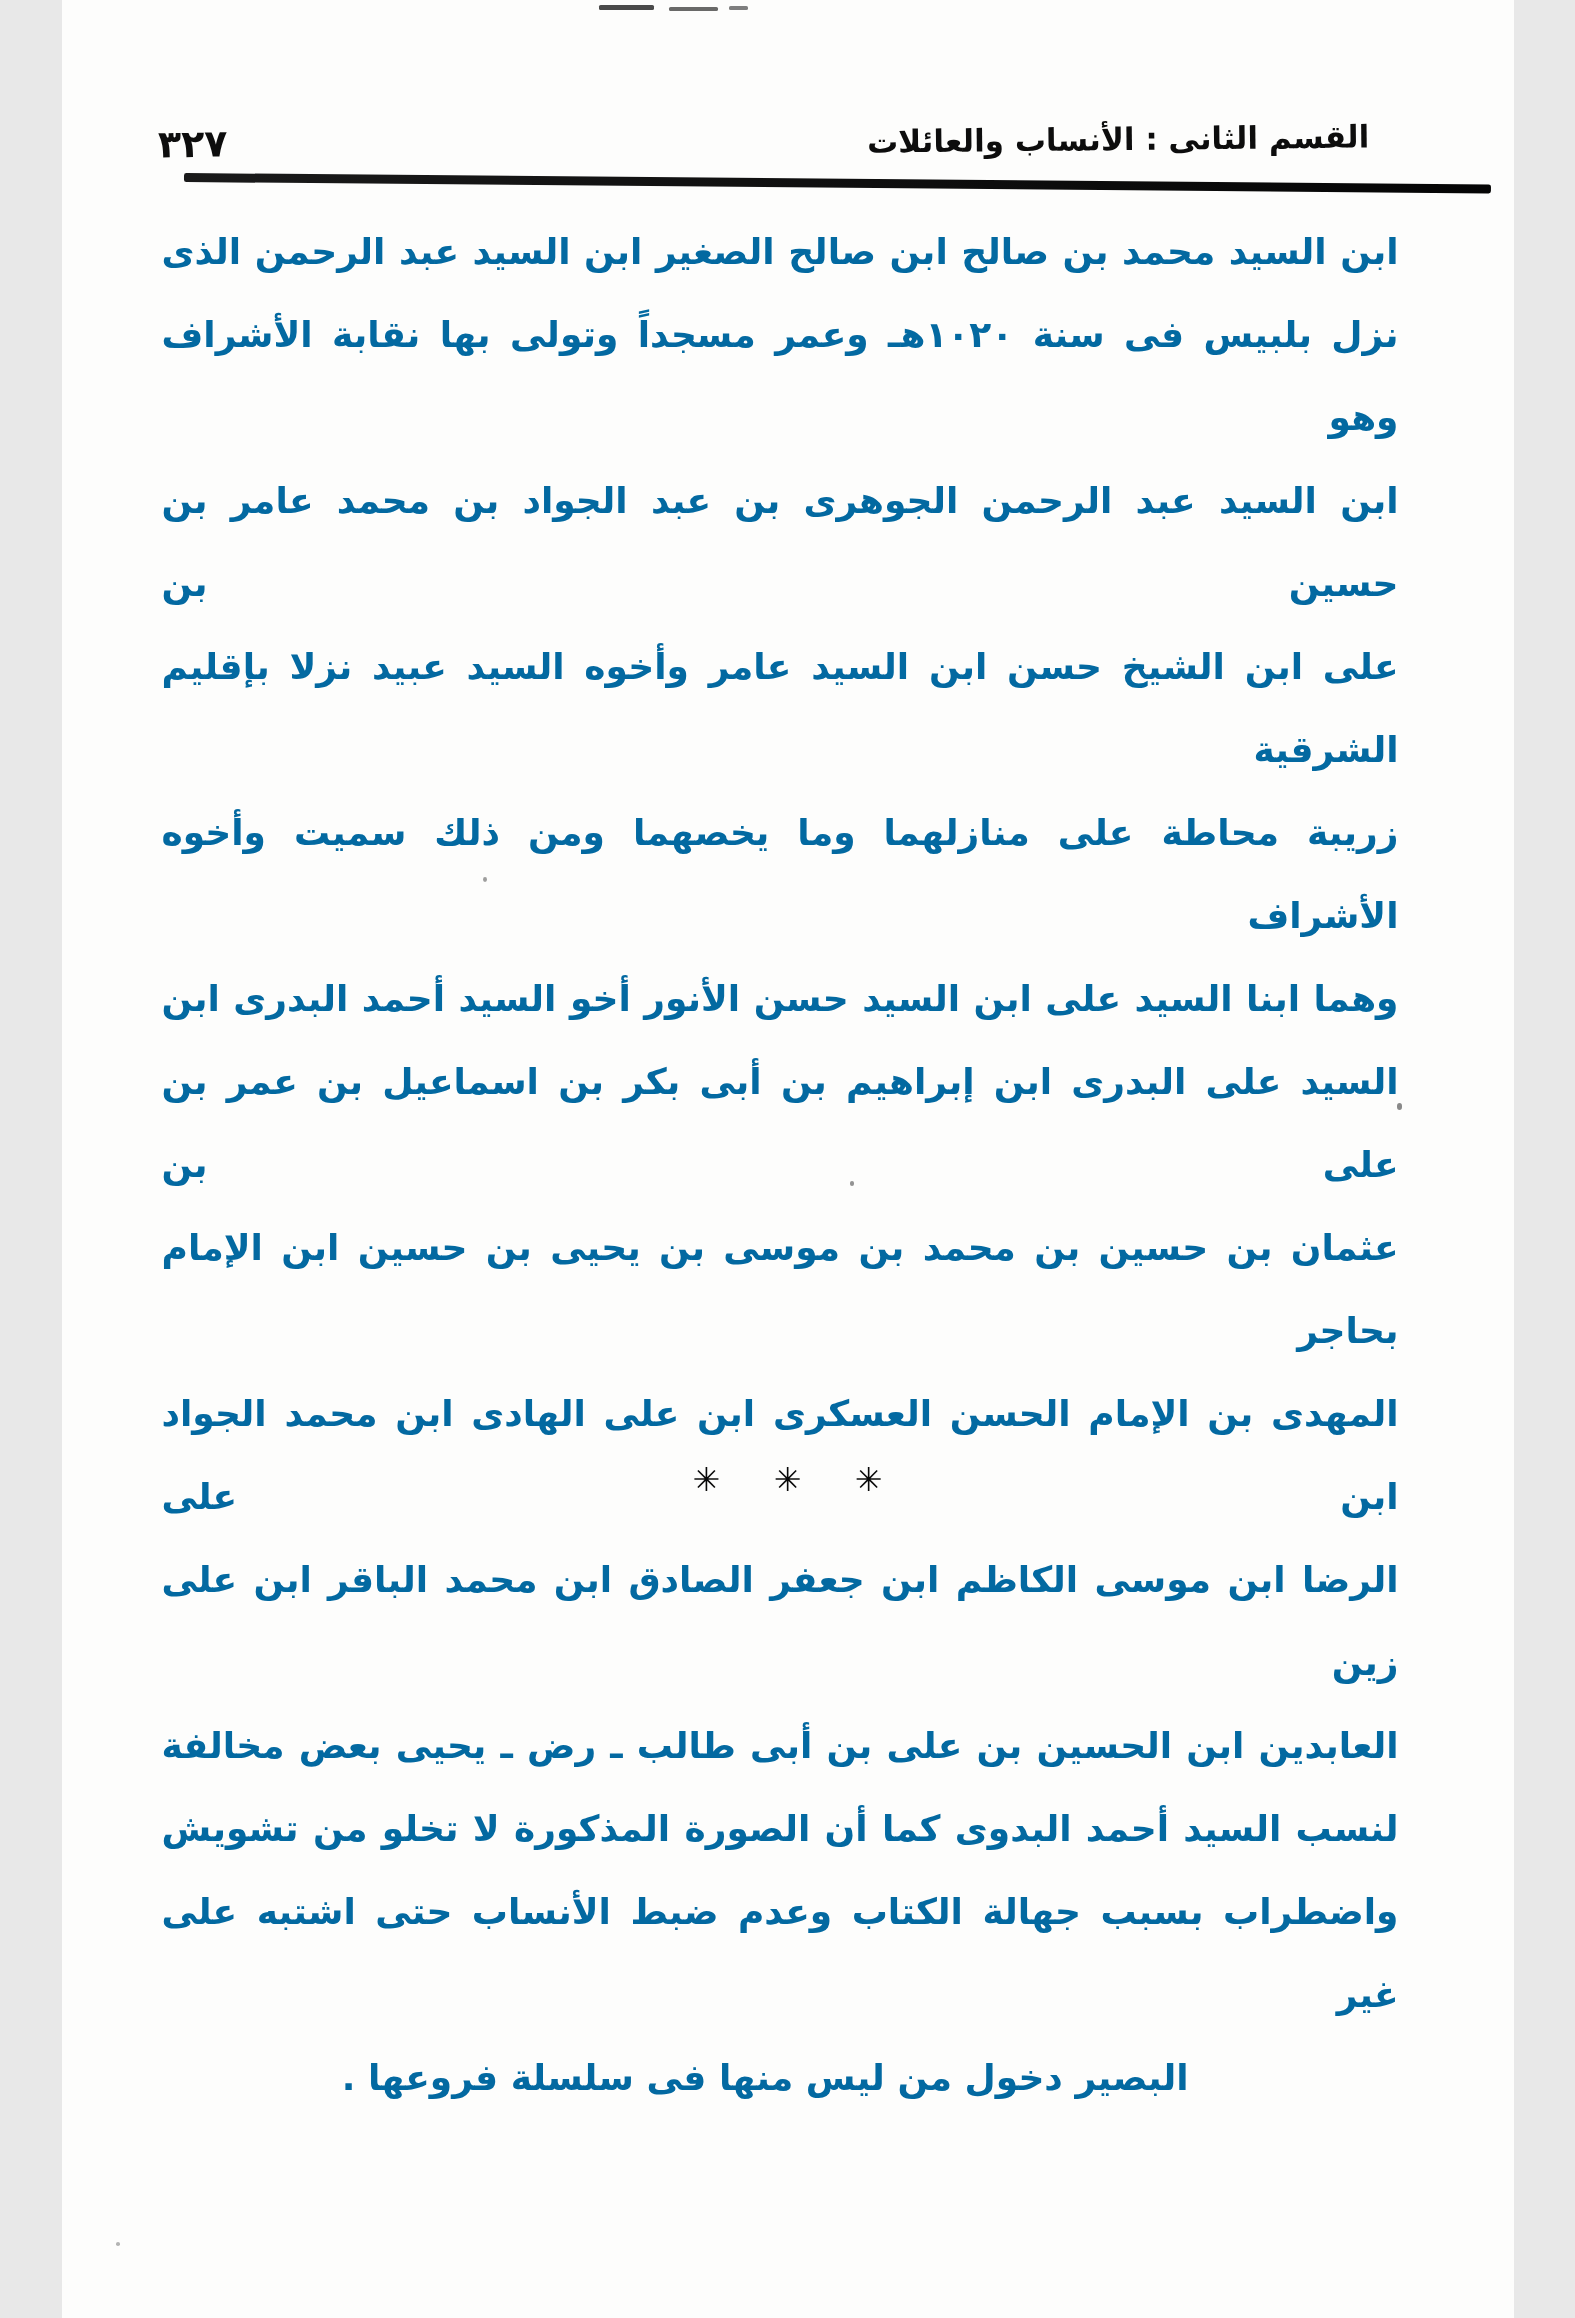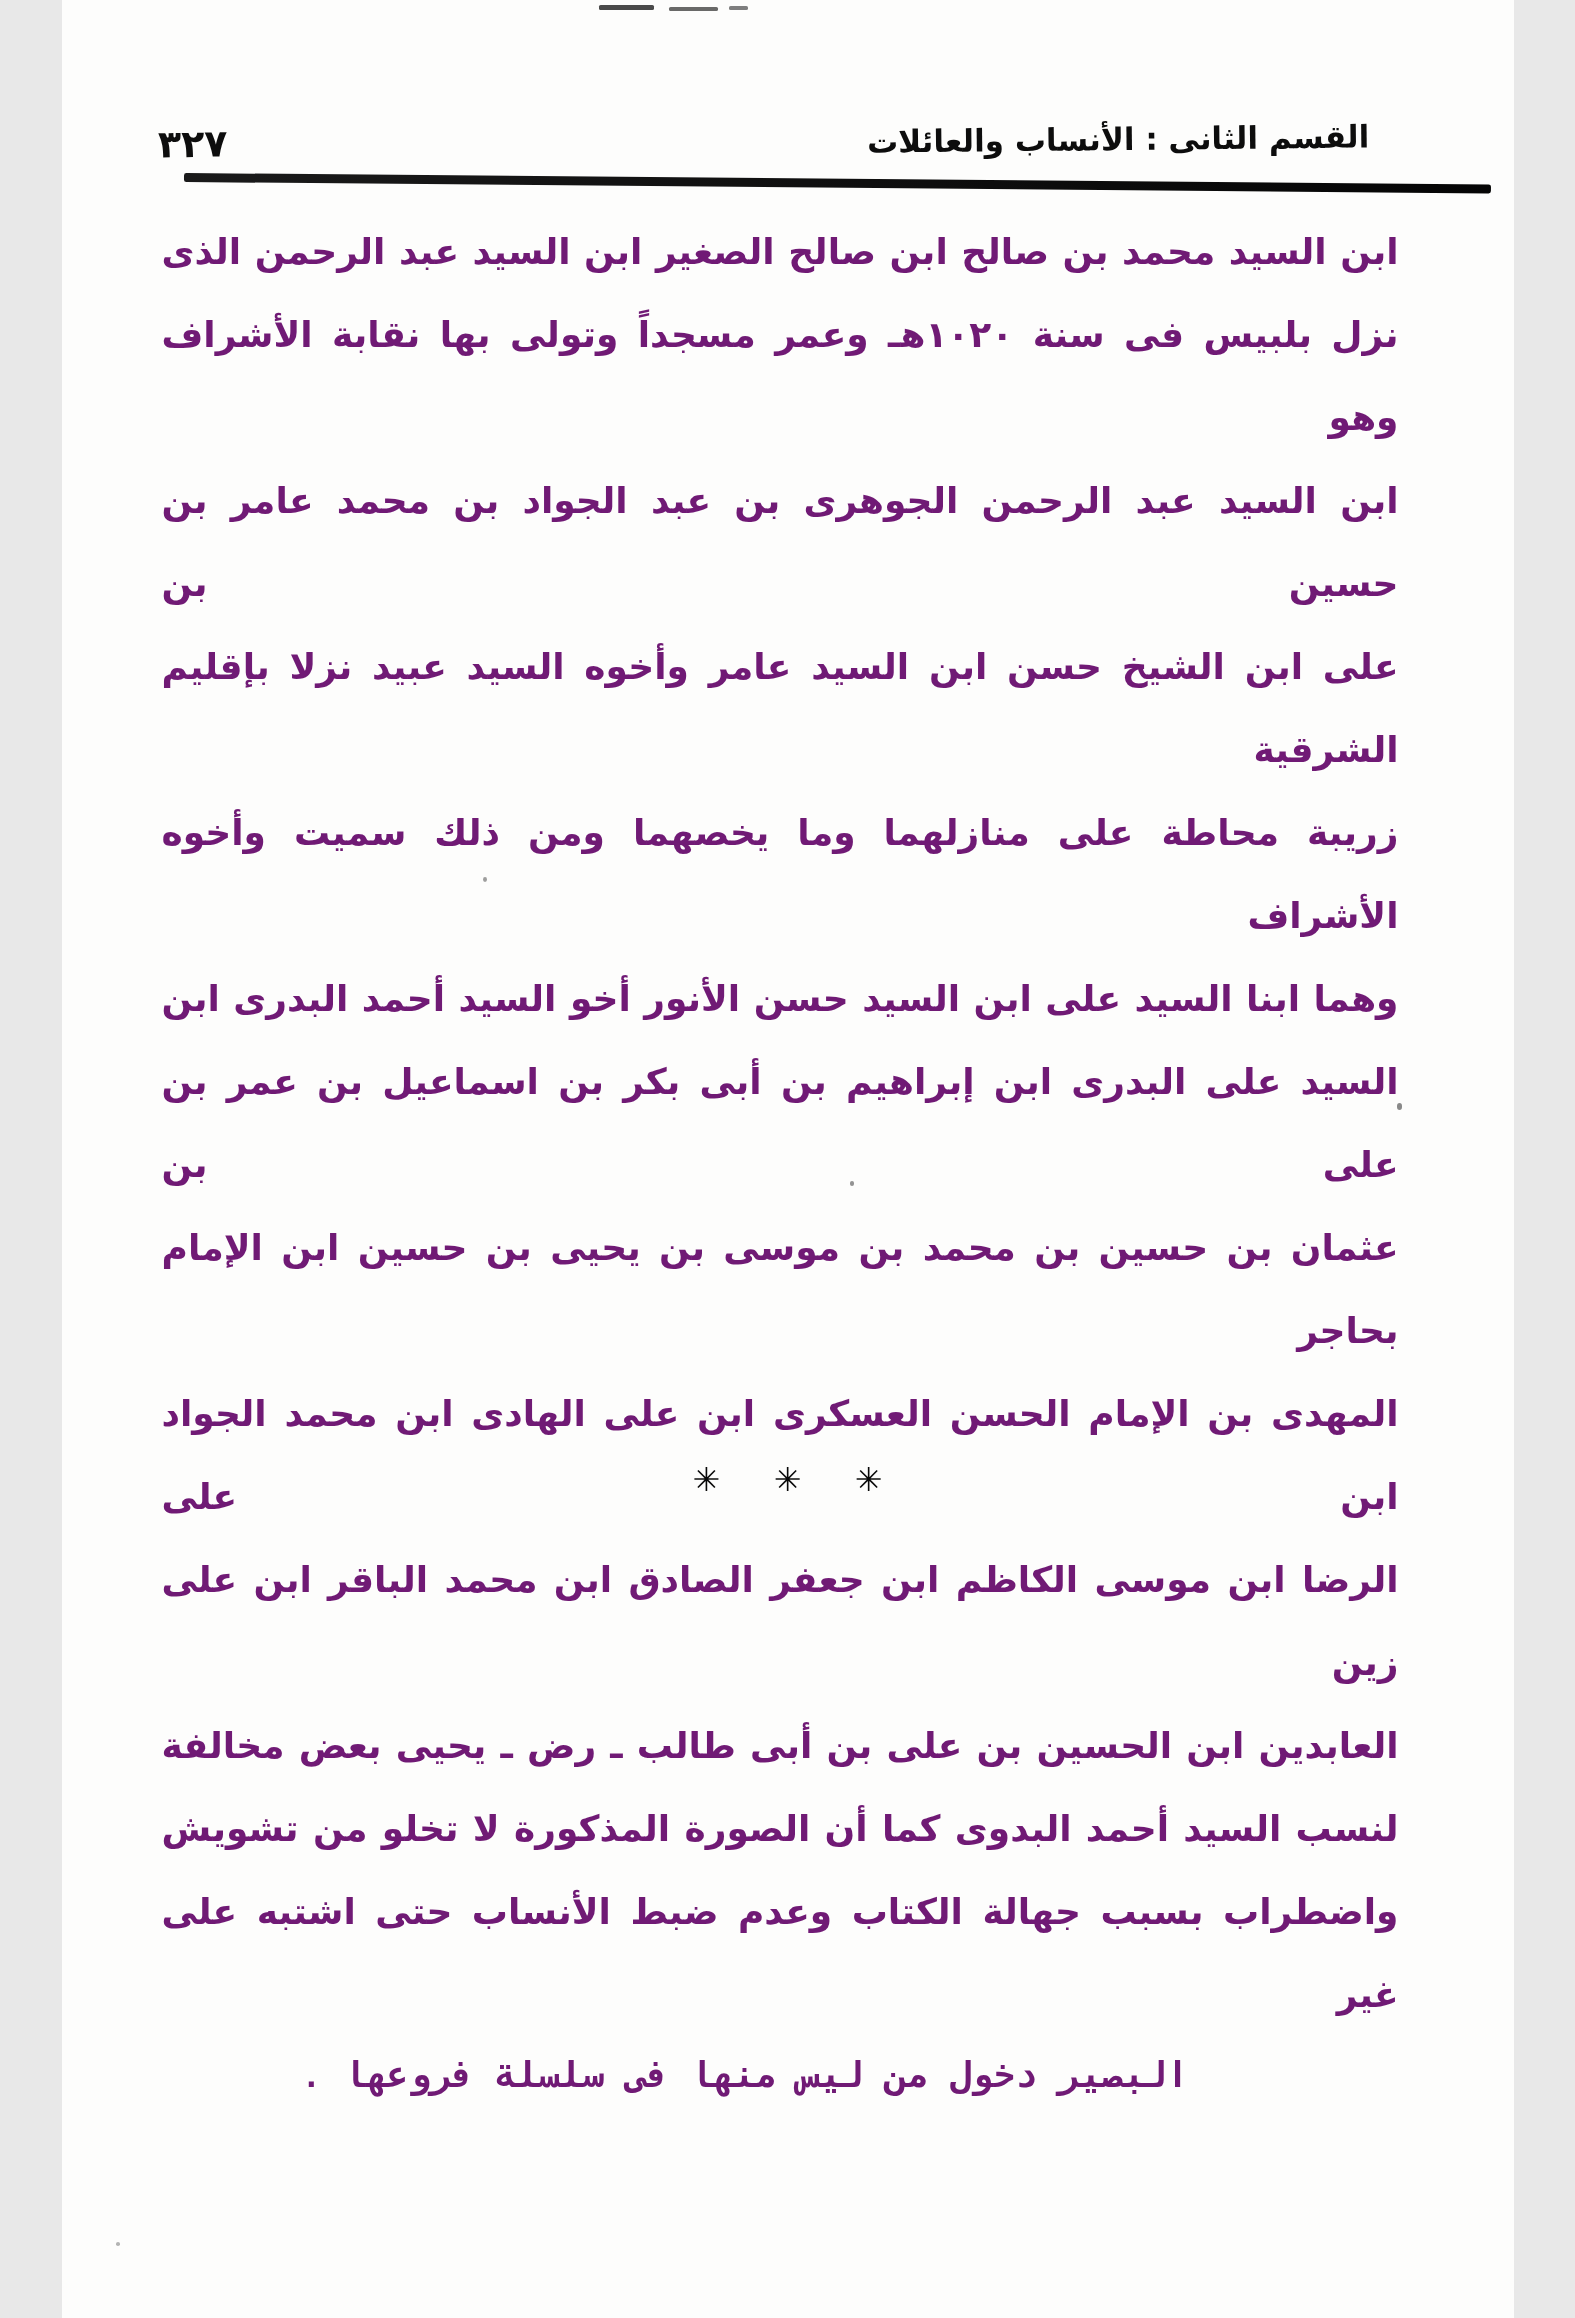--- a/index.html
+++ b/index.html
@@ -50,27 +50,26 @@
     width: 1237px;
     direction: rtl;
   }
   .text-line {
     font-size: 36px;
     font-weight: bold;
     line-height: 83px;
     text-align: justify;
     text-align-last: justify;
     white-space: normal;
-    color: #701a75;
+    color: #0369a1;
   }
   .text-line:last-child {
     text-align: right;
     text-align-last: right;
     text-indent: 210px;
-    font-family: Liberation Mono, monospace;
   }
   .ornament {
     position: absolute;
     top: 1460px;
     left: 0;
     right: 0;
     text-align: center;
     font-size: 33px;
     font-weight: bold;
     letter-spacing: 21px;

